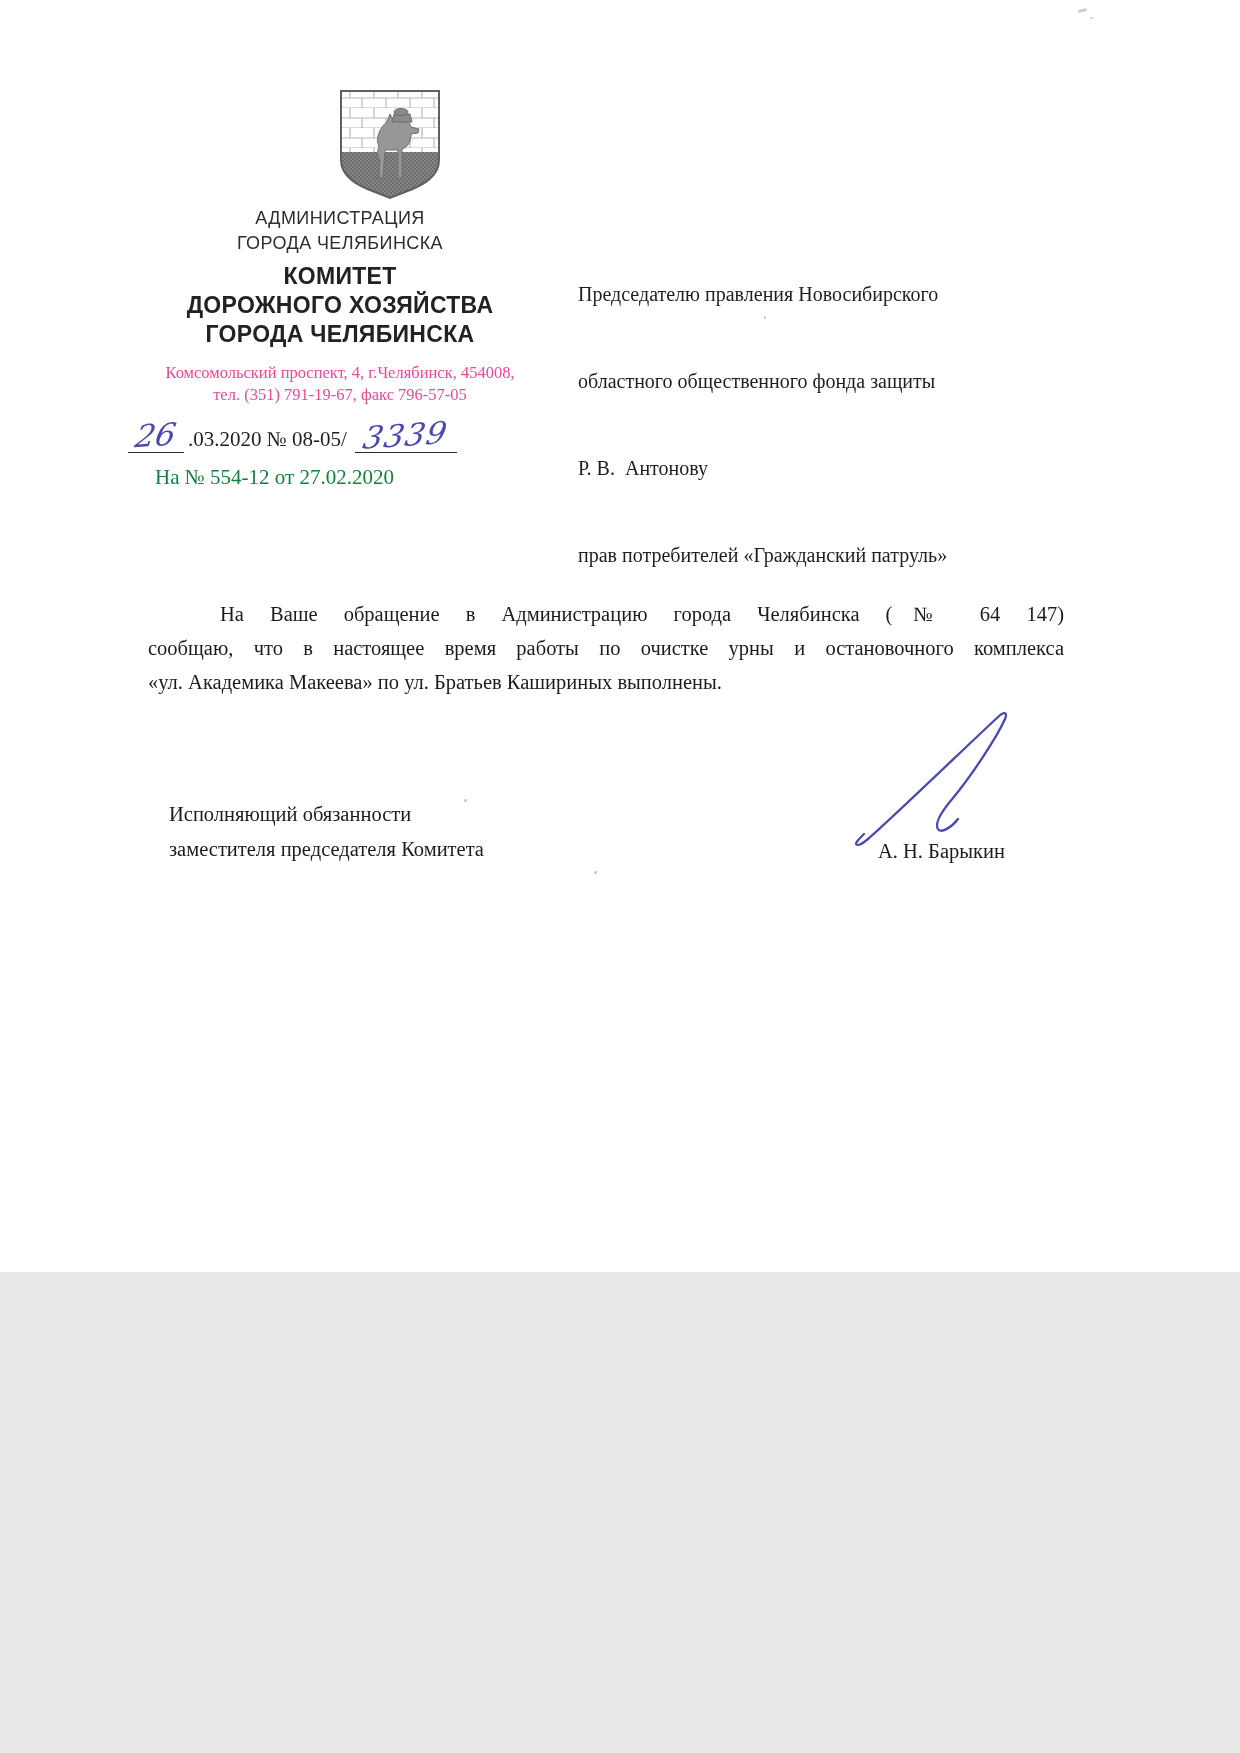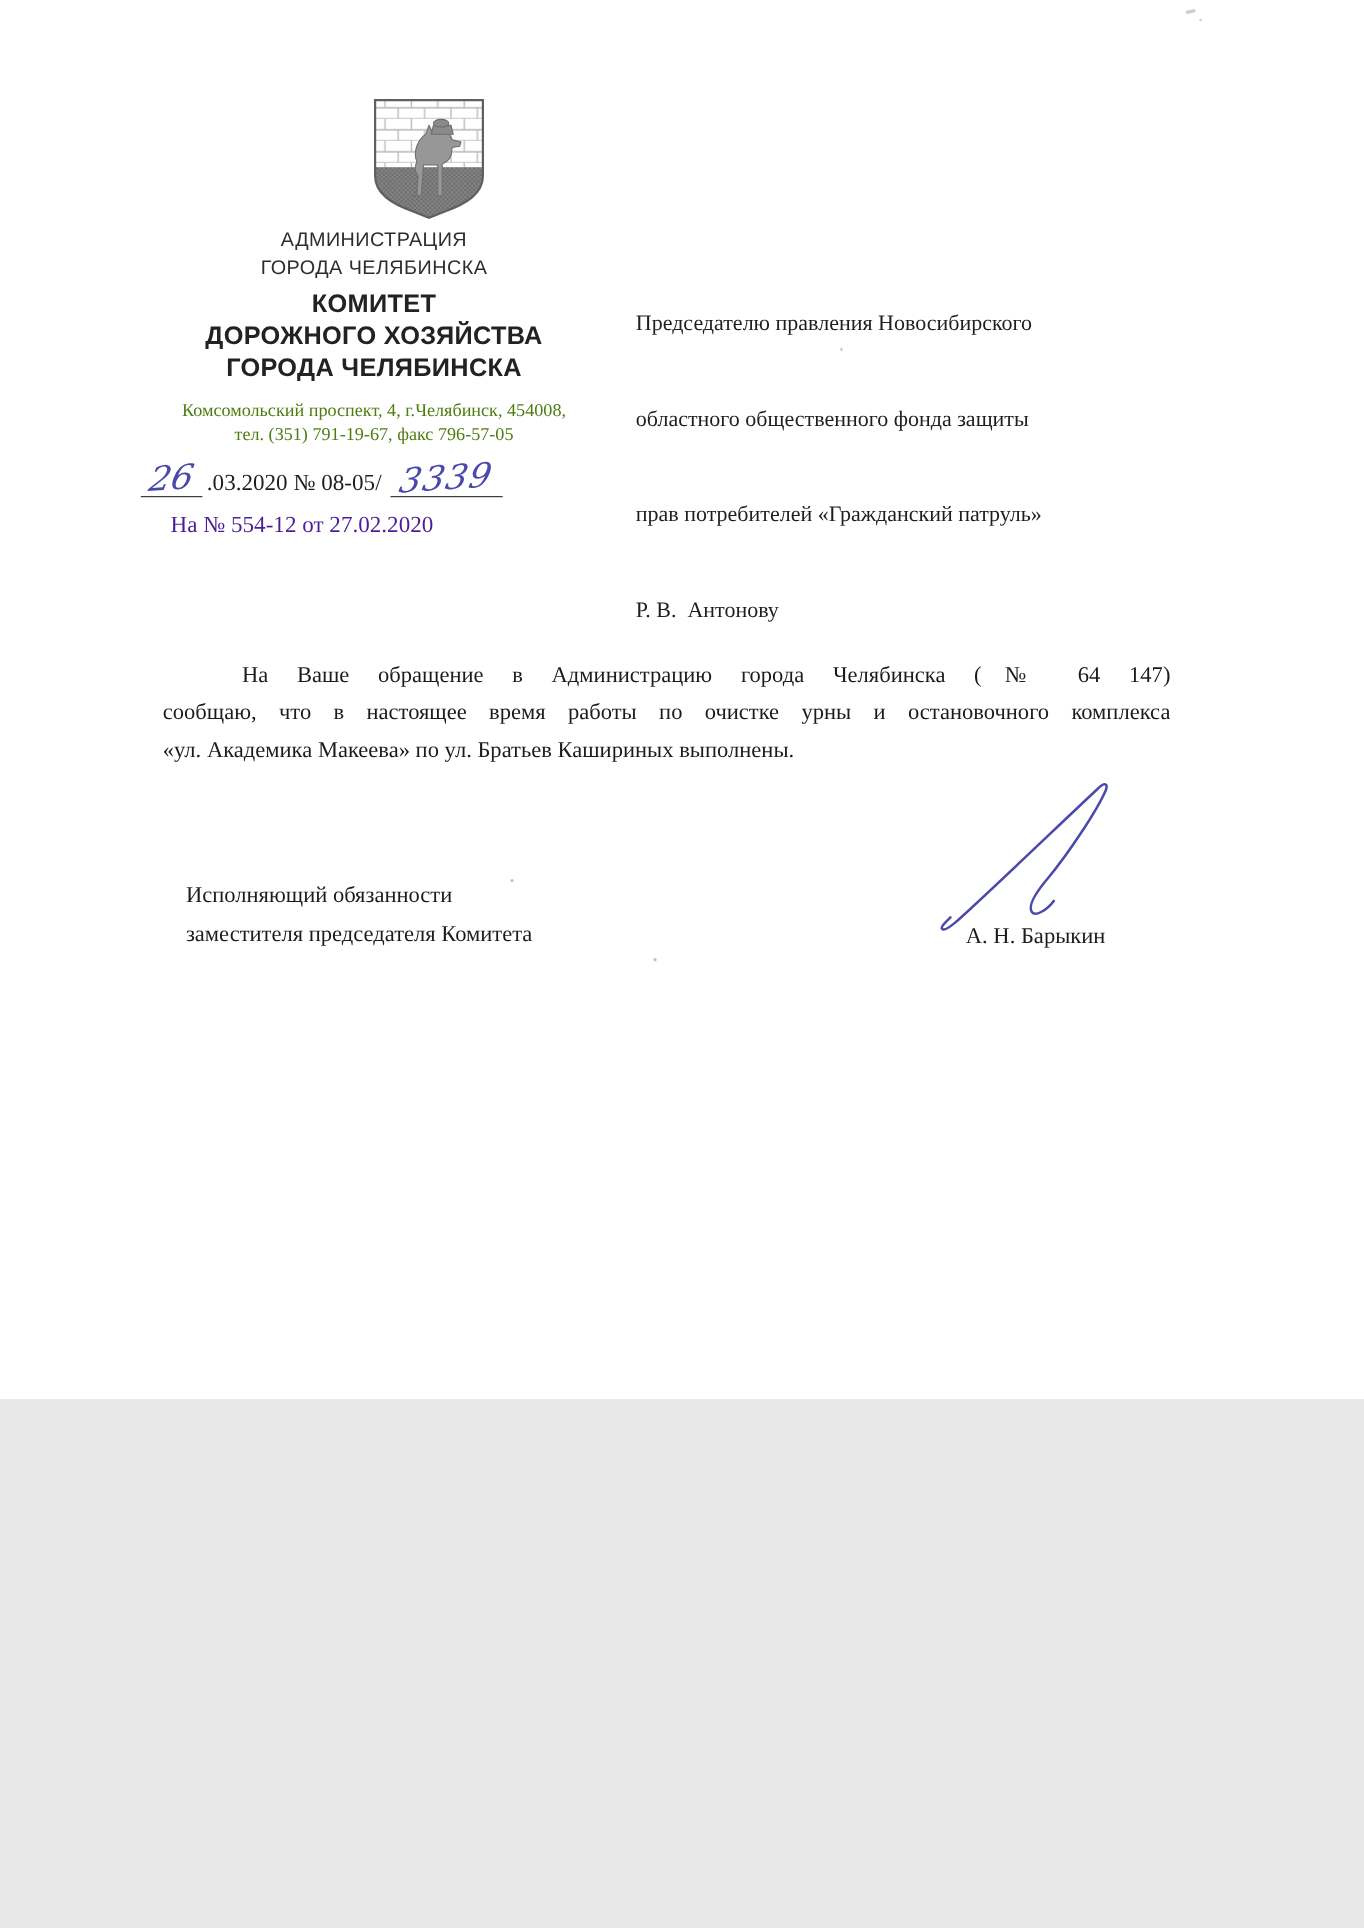--- a/index.html
+++ b/index.html
@@ -21,21 +21,21 @@
     font-size:18px;line-height:25px;color:#2d2d2d;letter-spacing:.4px;
   }
   .org-name{
     position:absolute;left:105px;top:262px;width:470px;
     text-align:center;
     font-family:"Liberation Sans", sans-serif;
     font-weight:bold;font-size:23px;line-height:29px;color:#222;letter-spacing:.3px;
   }
   .org-address{
     position:absolute;left:110px;top:362px;width:460px;
-    text-align:center;font-size:16.5px;line-height:22px;color:#4d7c0f;
+    text-align:center;font-size:16.5px;line-height:22px;color:#ec4899;
   }
   
   .addressee{
     position:absolute;left:578px;top:222px;width:475px;
     font-size:20px;line-height:29px;white-space:pre-wrap;color:#1e1e1e;
   }
   
   .ref-line{
     position:absolute;left:128px;top:420px;
     display:flex;align-items:flex-end;
@@ -50,21 +50,21 @@
     color:#4a4aad;
     display:inline-block;
     transform:skewX(-14deg) rotate(-4deg);
     line-height:1;
   }
   .hand-day{font-size:31px;}
   .hand-num{font-size:31px;letter-spacing:1px;}
   .ref-printed{padding:0 2px 1px 4px;}
   .ref-reply{
     position:absolute;left:155px;top:465px;
-    font-size:21px;color:#4c1d95;
+    font-size:21px;color:#15803d;
   }
   
   .body-par{
     position:absolute;left:148px;top:597px;width:916px;
     font-size:20.5px;line-height:34px;color:#1b1b1b;
   }
   .body-line{display:block;}
   .just{text-align:justify;text-align-last:justify;}
   .indent{padding-left:72px;}
   
@@ -137,22 +137,22 @@
   </div>
 
   <div class="org-address">
     <div>Комсомольский проспект, 4, г.Челябинск, 454008,</div>
     <div>тел. (351) 791-19-67, факс 796-57-05</div>
   </div>
 
   <div class="addressee">
     <div>Председателю правления Новосибирского</div>
     <div>областного общественного фонда защиты</div>
+    <div>Р. В.  Антонову</div>
     <div>прав потребителей «Гражданский патруль»</div>
-    <div>Р. В.  Антонову</div>
   </div>
 
   <div class="ref-line">
     <span class="hw-slot slot-day">
       <span class="hand hand-day">26</span>
     </span>
     <span class="ref-printed">.03.2020 № 08-05/</span>
     <span class="hw-slot slot-num">
       <span class="hand hand-num">3339</span>
     </span>

